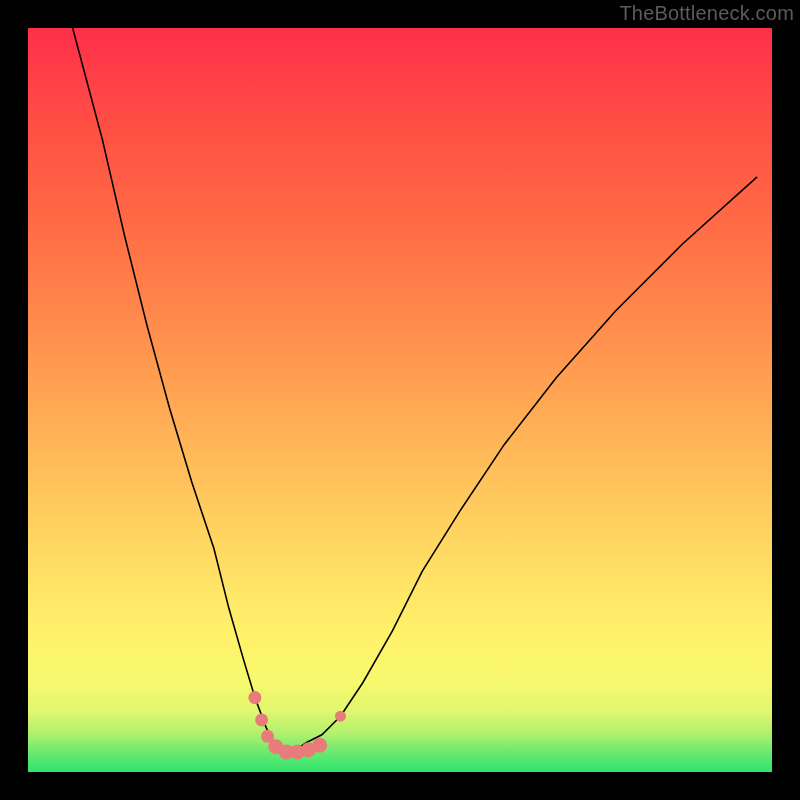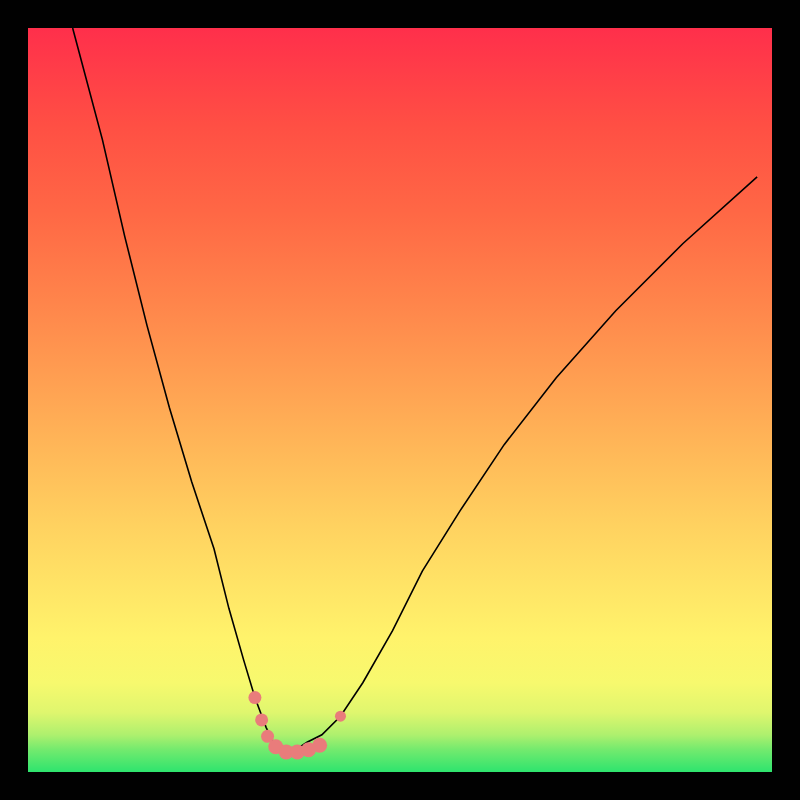--- a/index.html
+++ b/index.html
@@ -62,13 +62,14 @@
           <circle cx="239.57" cy="708.29" r="6.5" fill="#e97c7b"></circle>
           <circle cx="247.75" cy="718.70" r="7.5" fill="#e97c7b"></circle>
           <circle cx="258.17" cy="723.91" r="7.5" fill="#e97c7b"></circle>
           <circle cx="269.33" cy="723.91" r="7.5" fill="#e97c7b"></circle>
           <circle cx="280.49" cy="721.68" r="7.5" fill="#e97c7b"></circle>
           <circle cx="291.65" cy="717.22" r="7.5" fill="#e97c7b"></circle>
           <circle cx="312.48" cy="688.20" r="5.5" fill="#e97c7b"></circle>
         </g>
     </svg>
   </div>
+  <div class="watermark">TheBottleneck.com</div>
 </div>
 
 </body></html>

